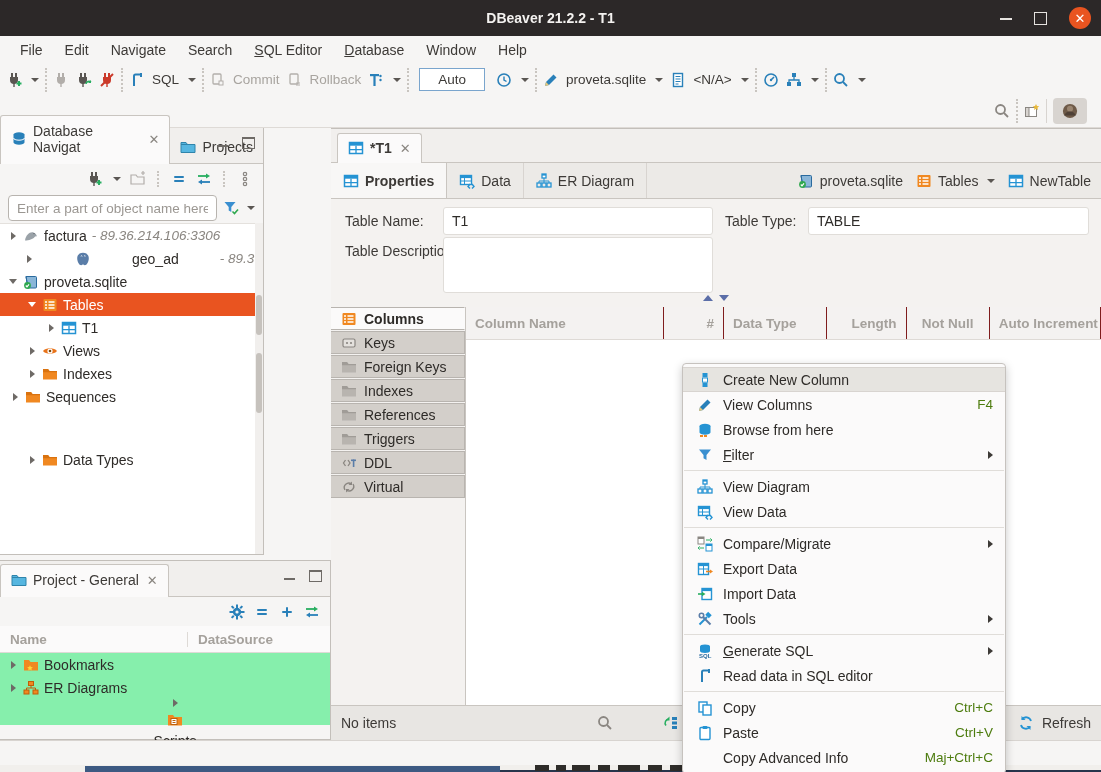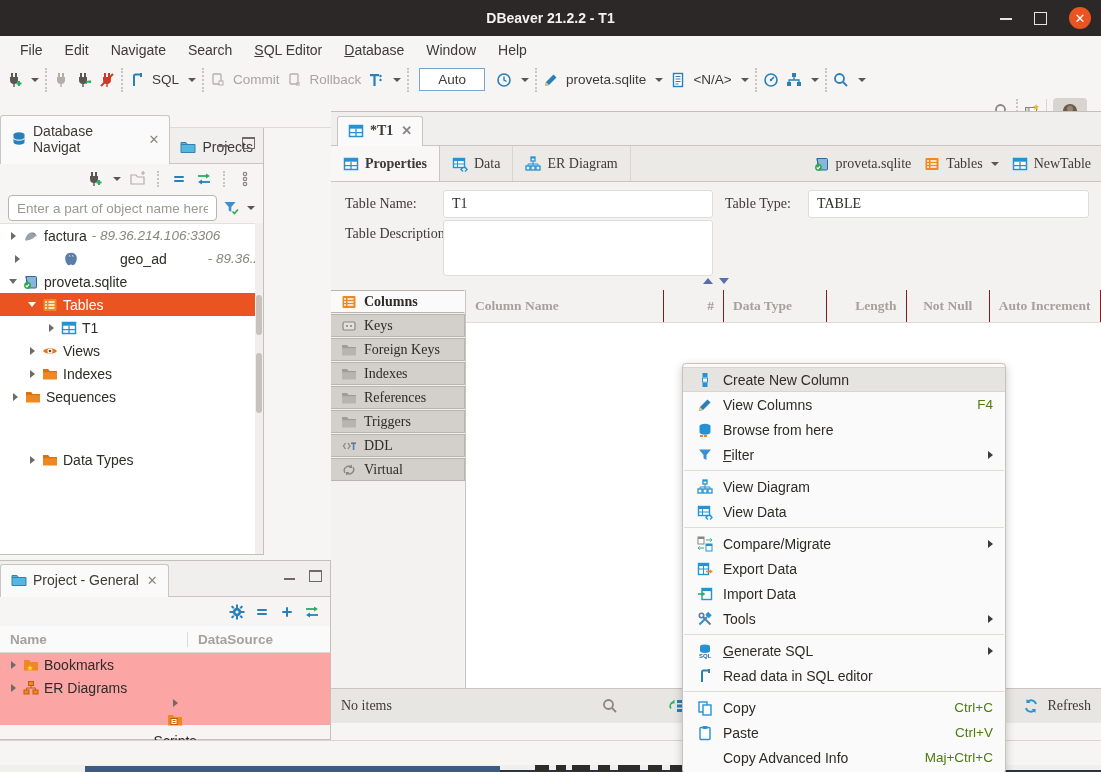--- a/index.html
+++ b/index.html
@@ -61,24 +61,24 @@
   .exp-d{width:0;height:0;border-top:5px solid #6e6a66;border-left:4px solid transparent;border-right:4px solid transparent;}
   .selected .exp-d{border-top-color:#fff;}
   #nav-scroll{position:absolute;right:0;top:95px;bottom:0;width:8px;background:#f1efed;}
   #nav-scroll .thumb{position:absolute;left:1px;width:6px;background:#c6c2bd;border-radius:3px;}
 
   
   #project{left:0;top:560px;width:331px;height:180px;border-left:none;}
   #proj-cols{display:flex;height:26px;align-items:center;background:#fbfafa;border-bottom:1px solid #dedad6;color:#a5a19c;font-weight:bold;font-size:13.5px;}
   #proj-cols .c1{width:188px;padding-left:10px;border-right:1px solid #dedad6;box-sizing:border-box;}
   #proj-cols .c2{padding-left:10px;}
-  #proj-tree{background:#fca5a5;position:absolute;left:0;right:0;top:92px;bottom:14px;}
-
-  
-  #editor{position:absolute;left:331px;top:111px;width:770px;height:612px;background:#f4f2f0;border-top:1px solid #c3bfba;box-sizing:border-box;font-family:Liberation Serif, serif;}
+  #proj-tree{background:#86efac;position:absolute;left:0;right:0;top:92px;bottom:14px;}
+
+  
+  #editor{position:absolute;left:331px;top:128px;width:770px;height:612px;background:#f4f2f0;border-top:1px solid #c3bfba;box-sizing:border-box;}
   #etabbar{height:33px;background:#f1efed;border-bottom:1px solid #c9c5c0;display:flex;align-items:flex-end;}
   .etab{display:flex;align-items:center;gap:6px;background:#fbfafa;border:1px solid #c9c5c0;border-bottom:none;border-top-left-radius:3px;border-top-right-radius:3px;padding:6px 10px 7px 10px;margin-left:6px;margin-bottom:-1px;font-size:14px;}
   #esubtabs{height:35px;display:flex;align-items:stretch;background:#eceae7;border-bottom:1px solid #c9c5c0;position:relative;}
   .esub{display:flex;align-items:center;gap:6px;padding:0 12px;border-right:1px solid #d8d4d0;font-size:14px;}
   .esub.active{background:#f8f7f6;font-weight:bold;border-right:1px solid #c9c5c0;}
   #breadcrumb{position:absolute;right:10px;top:0;height:35px;display:flex;align-items:center;gap:7px;font-size:14px;}
 
   
   #eform{position:relative;height:108px;background:#f4f2f0;}
   .flabel{position:absolute;color:#3d3a37;font-size:14px;}
@@ -405,21 +405,21 @@
           </span>
           <span class="ic">
             <svg width="16" height="16" viewBox="0 0 16 16">
               <path d="M2 12.5C3 6.5 7 3.5 10.5 4.5c2 .6 3 2.3 3.5 4-1.2-.4-2 0-2.6.8-1.4 1.8-5.4 3.2-9.4 3.2z" fill="#9aa2a8"></path>
               <circle cx="11" cy="5.6" r=".7" fill="#5a6268"></circle>
             </svg>
           </span>
           <span class="lbl">factura</span>
           <span class="sfx"> - 89.36.214.106:3306</span>
         </div>
-        <div class="tree-row" style="padding-left: 12px; gap: 41px;">
+        <div class="tree-row" style="padding-left: 24px; gap: 41px;">
           <span class="exp">
             <span class="exp-r"></span>
           </span>
           <span class="ic">
             <svg width="16" height="16" viewBox="0 0 16 16">
               <path d="M8 1.8c3.6 0 5.8 2.3 5.8 5.5 0 3.4-2 7-4 7-1 0-1.3-.7-1.8-.7s-.8.7-1.8.7c-2 0-4-3.6-4-7C2.2 4.1 4.4 1.8 8 1.8z" fill="#5a7da8"></path>
               <path d="M5.8 5.2c.4-.5 1.2-.5 1.5 0M9 5.2c.4-.5 1.2-.5 1.5 0" stroke="#fff" fill="none"></path>
             </svg>
           </span>
           <span class="lbl">geo_ad</span>

